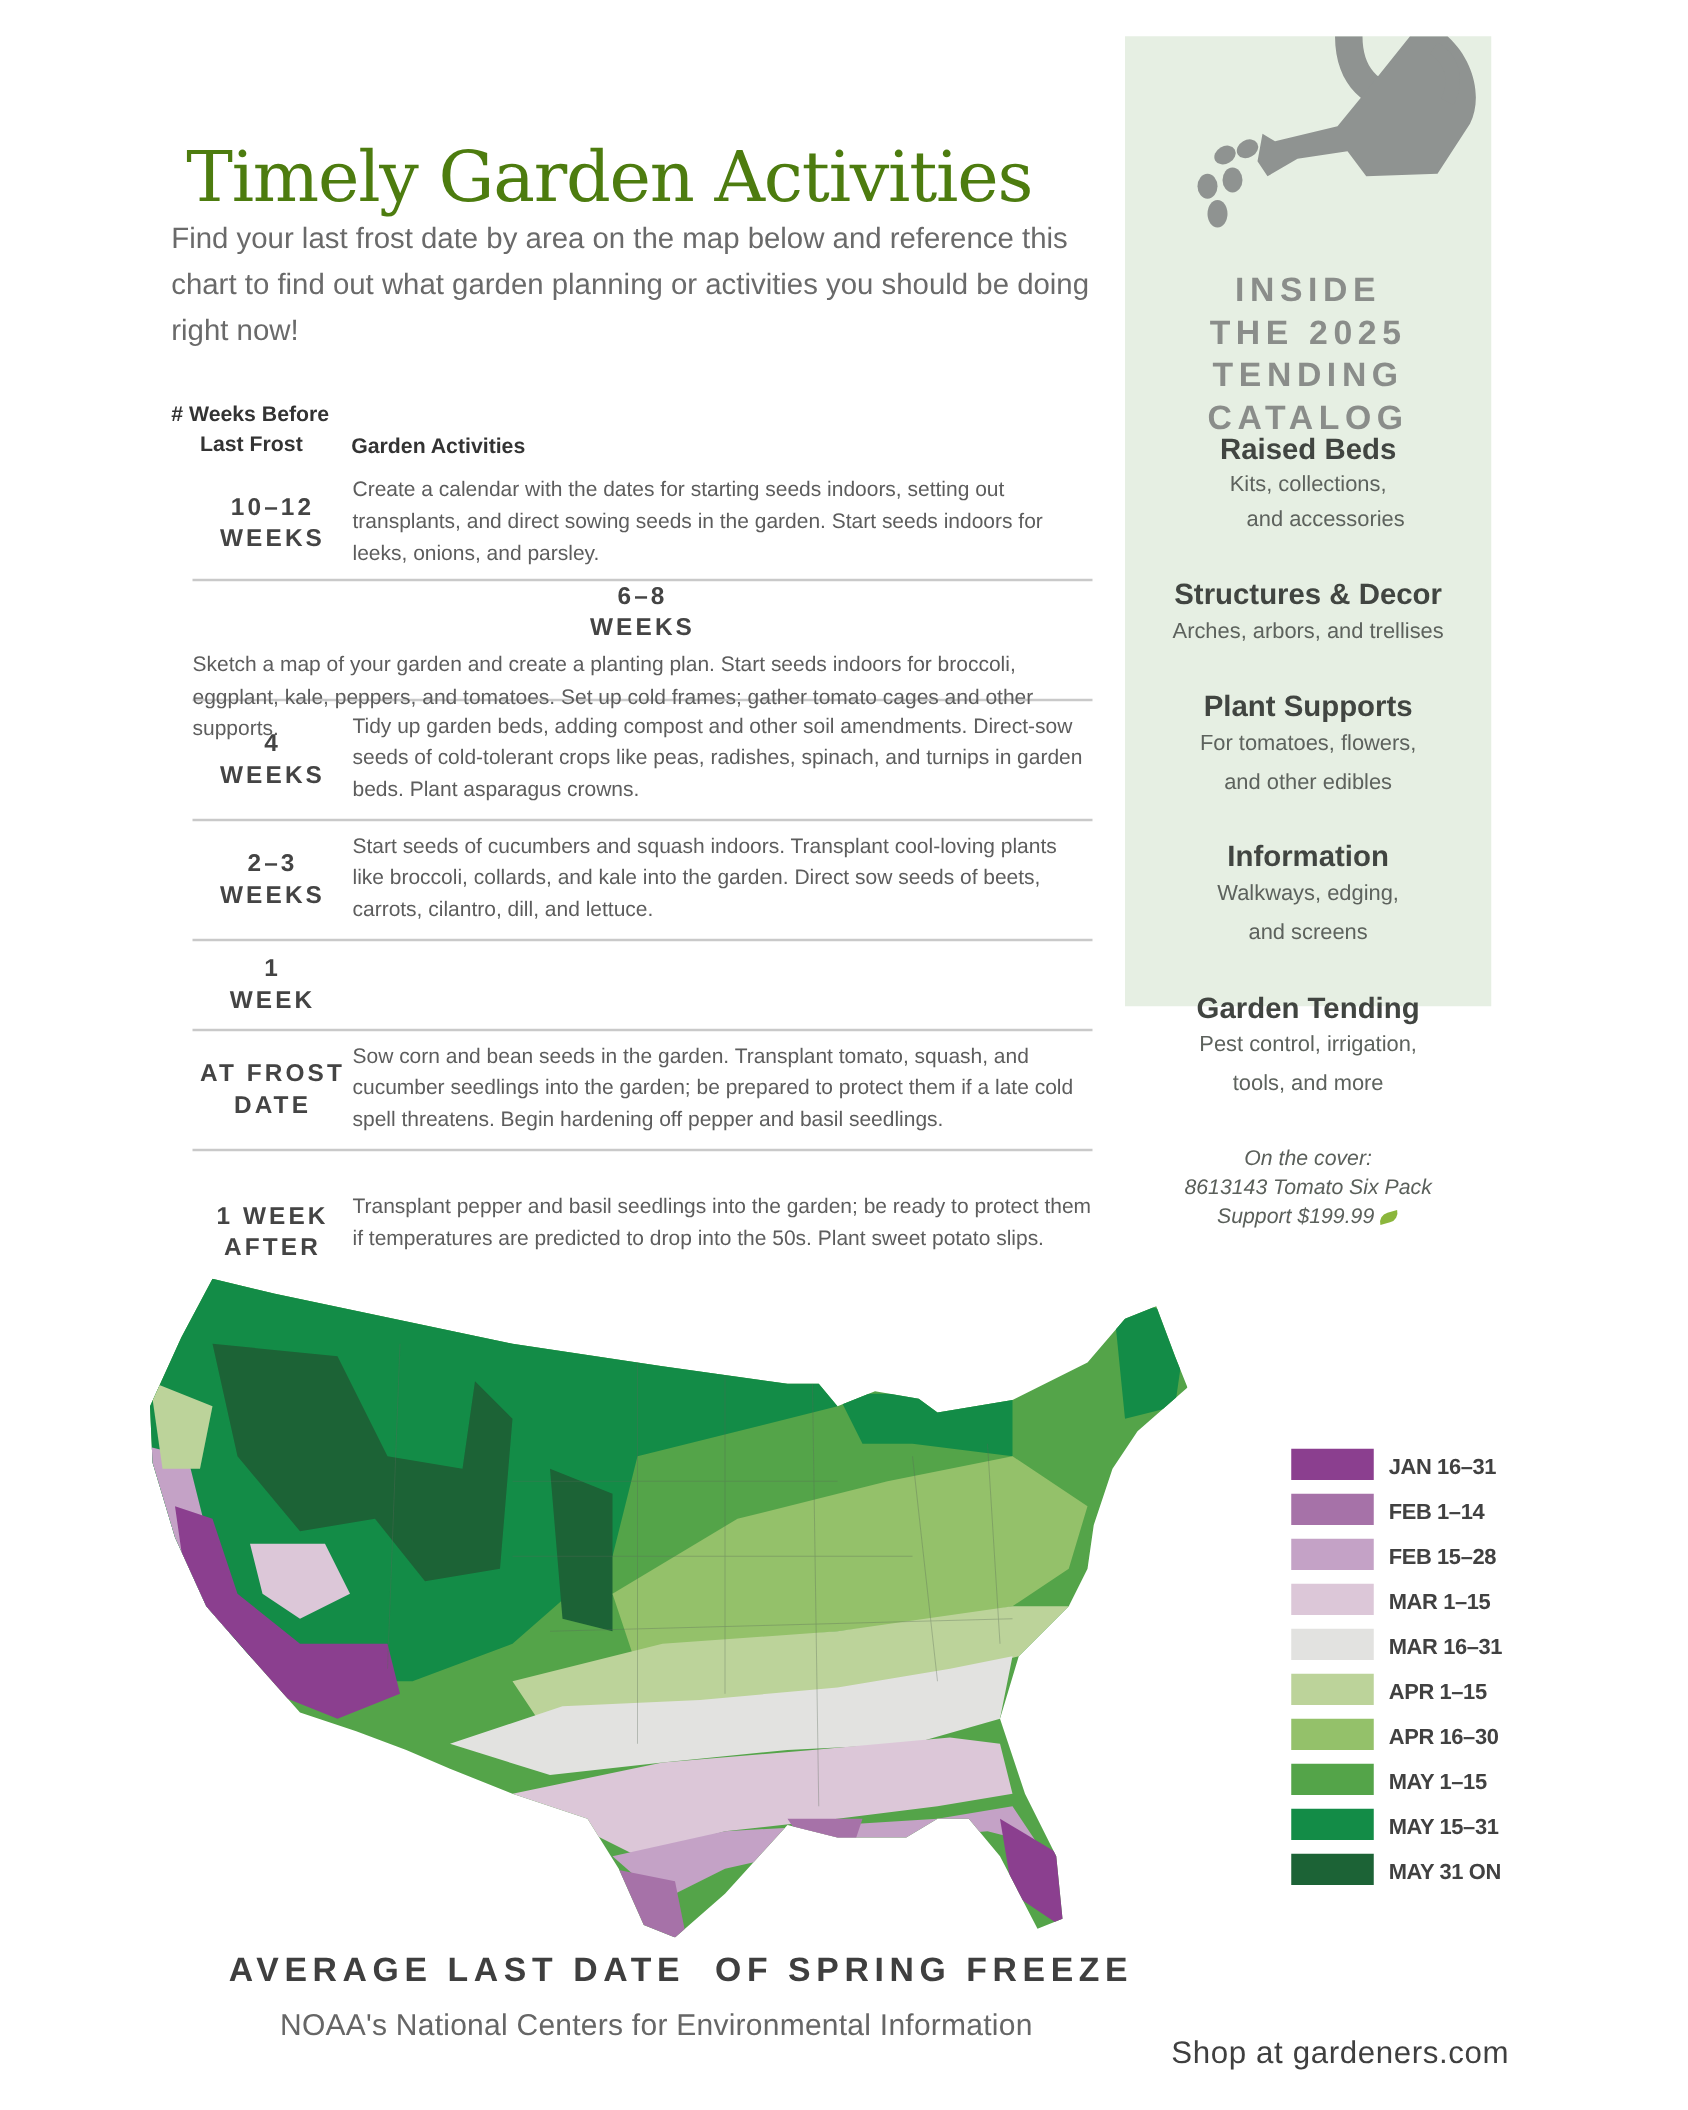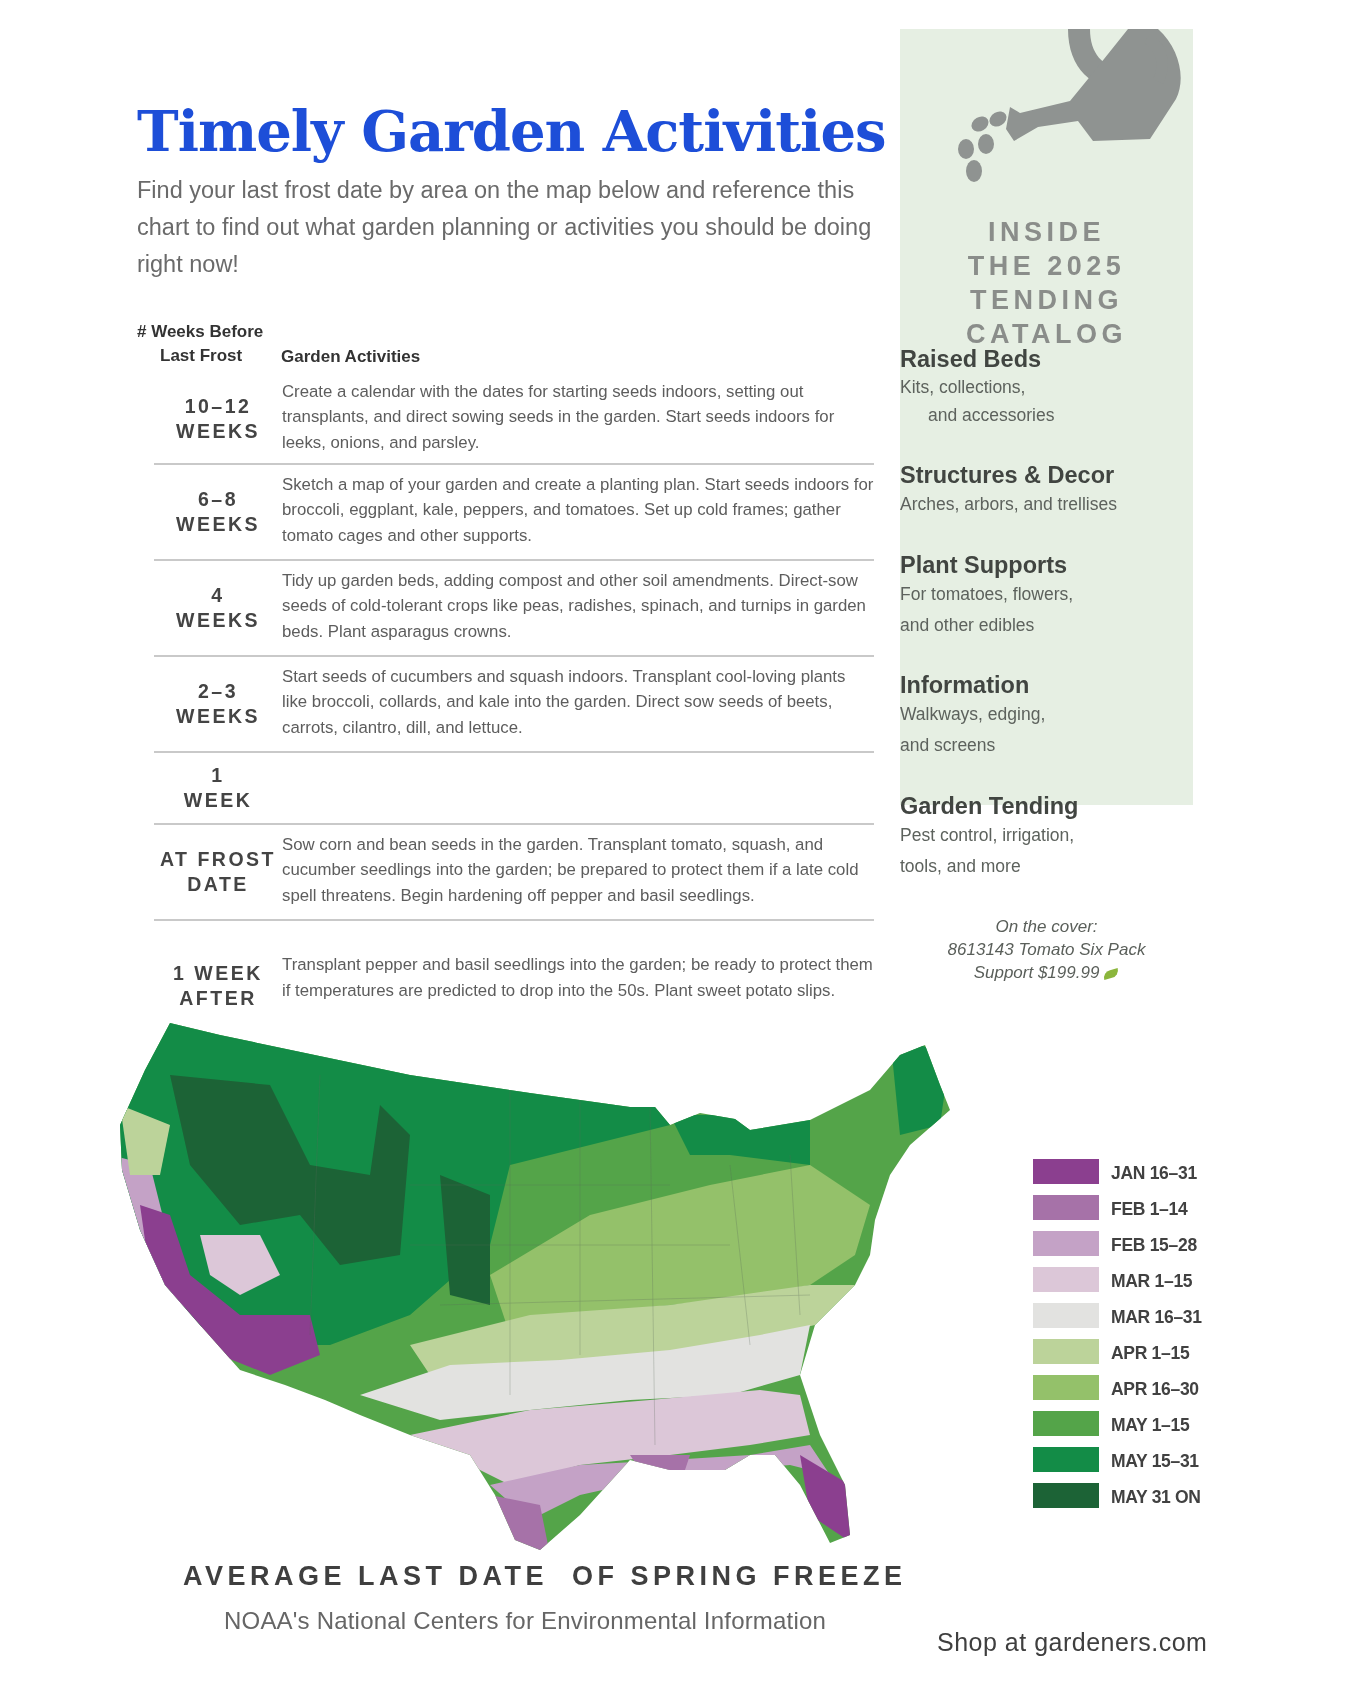--- a/index.html
+++ b/index.html
@@ -1,30 +1,30 @@
 <!DOCTYPE html>
 <html><head>
 <meta charset="utf-8">
 <style>
   html, body { margin:0; padding:0; }
   body { width:1350px; height:1688px; background:#ffffff; position:relative; overflow:hidden; font-family:"Liberation Sans", sans-serif; color:#3a3a3a; }
-  .title { position:absolute; left:137px; top:98px; font-family:"DejaVu Serif", serif; font-weight:bold; font-size:56px; color:#1d4ed8; letter-spacing:-1px; margin:0; }
+  .title { position:absolute; left:137px; top:98px; font-family:"DejaVu Serif", serif; font-weight:normal; font-size:56px; color:#4d7c0f; letter-spacing:-1px; margin:12px; }
   .intro { position:absolute; left:137px; top:172px; width:740px; font-size:23.5px; line-height:37px; color:#6a6a6a; }
   .th1 { position:absolute; left:137px; top:320px; font-size:17px; font-weight:bold; color:#333; line-height:24px; }
   .th1 .l2 { display:block; padding-left:23px; }
   .th2 { position:absolute; left:281px; top:347px; font-size:17px; font-weight:bold; color:#333; }
   .table { position:absolute; left:154px; top:375px; width:720px; }
   .row { position:relative; display:flex; align-items:center; border-bottom:2px solid #c9c9c9; }
   .row:last-child { border-bottom:none;align-items:flex-end; }
   .wk { width:128px; text-align:center; font-weight:bold; font-size:19.5px; letter-spacing:2.5px; color:#444; line-height:25px; flex-shrink:0; }
   .act { flex:1; font-size:16.8px; line-height:25.5px; color:#5d5d5d; padding:4px 0 8px 0; }
   .side { position:absolute; left:900px; top:29px; width:293px; height:776px; background:#e6efe3; }
   .side .can { position:absolute; left:18px; top:0; }
   .inside { position:absolute; left:0; top:186px; width:100%; text-align:center; font-weight:bold; font-size:27px; letter-spacing:4.5px; line-height:34px; color:#8a8d8a; }
-  .cat { position:absolute; left:0; width:100%; text-align:left; }
+  .cat { position:absolute; left:0; width:100%; text-align:center; }
   .cat .h { font-weight:bold; font-size:23.5px; color:#414541; display:block; }
   .cat .s { font-size:17.5px; color:#5d625d; line-height:31px; display:block; }
   .cover { position:absolute; left:0; top:886px; width:100%; text-align:center; font-style:italic; font-size:17px; line-height:23px; color:#5a5f5a; }
   .leaf { display:inline-block; width:16px; height:8px; background:#8bb63c; border-radius:8px 0 8px 0; transform:rotate(-15deg); margin-left:4px; }
   .map { position:absolute; left:110px; top:1015px; width:910px; height:560px; }
   .legend { position:absolute; left:1033px; top:1148px; }
   .lg { display:flex; align-items:flex-end; height:36px; }
   .sw { width:66px; height:25px; margin-right:12px; }
   .lgl { font-weight:bold; font-size:17.5px; color:#414141; letter-spacing:-0.3px; }
   .mtitle { position:absolute; top:1561px; font-weight:bold; font-size:27px; letter-spacing:4.5px; color:#3f3f3f; }
@@ -44,21 +44,21 @@
 <div class="th2">Garden Activities</div>
 
 <div class="table">
   <div class="row" style="height:88px;">
     <div class="wk">
         <div>10–12</div>
         <div>WEEKS</div>
       </div>
     <div class="act">Create a calendar with the dates for starting seeds indoors, setting out transplants, and direct sowing seeds in the garden. Start seeds indoors for leeks, onions, and parsley.</div>
   </div>
-  <div class="row" style="height:94px;">
+  <div class="row" style="height:94px;flex-direction:column;">
     <div class="wk">
         <div>6–8</div>
         <div>WEEKS</div>
       </div>
     <div class="act">Sketch a map of your garden and create a planting plan. Start seeds indoors for broccoli, eggplant, kale, peppers, and tomatoes. Set up cold frames; gather tomato cages and other supports.</div>
   </div>
   <div class="row" style="height:94px;">
     <div class="wk">
         <div>4</div>
         <div>WEEKS</div>

